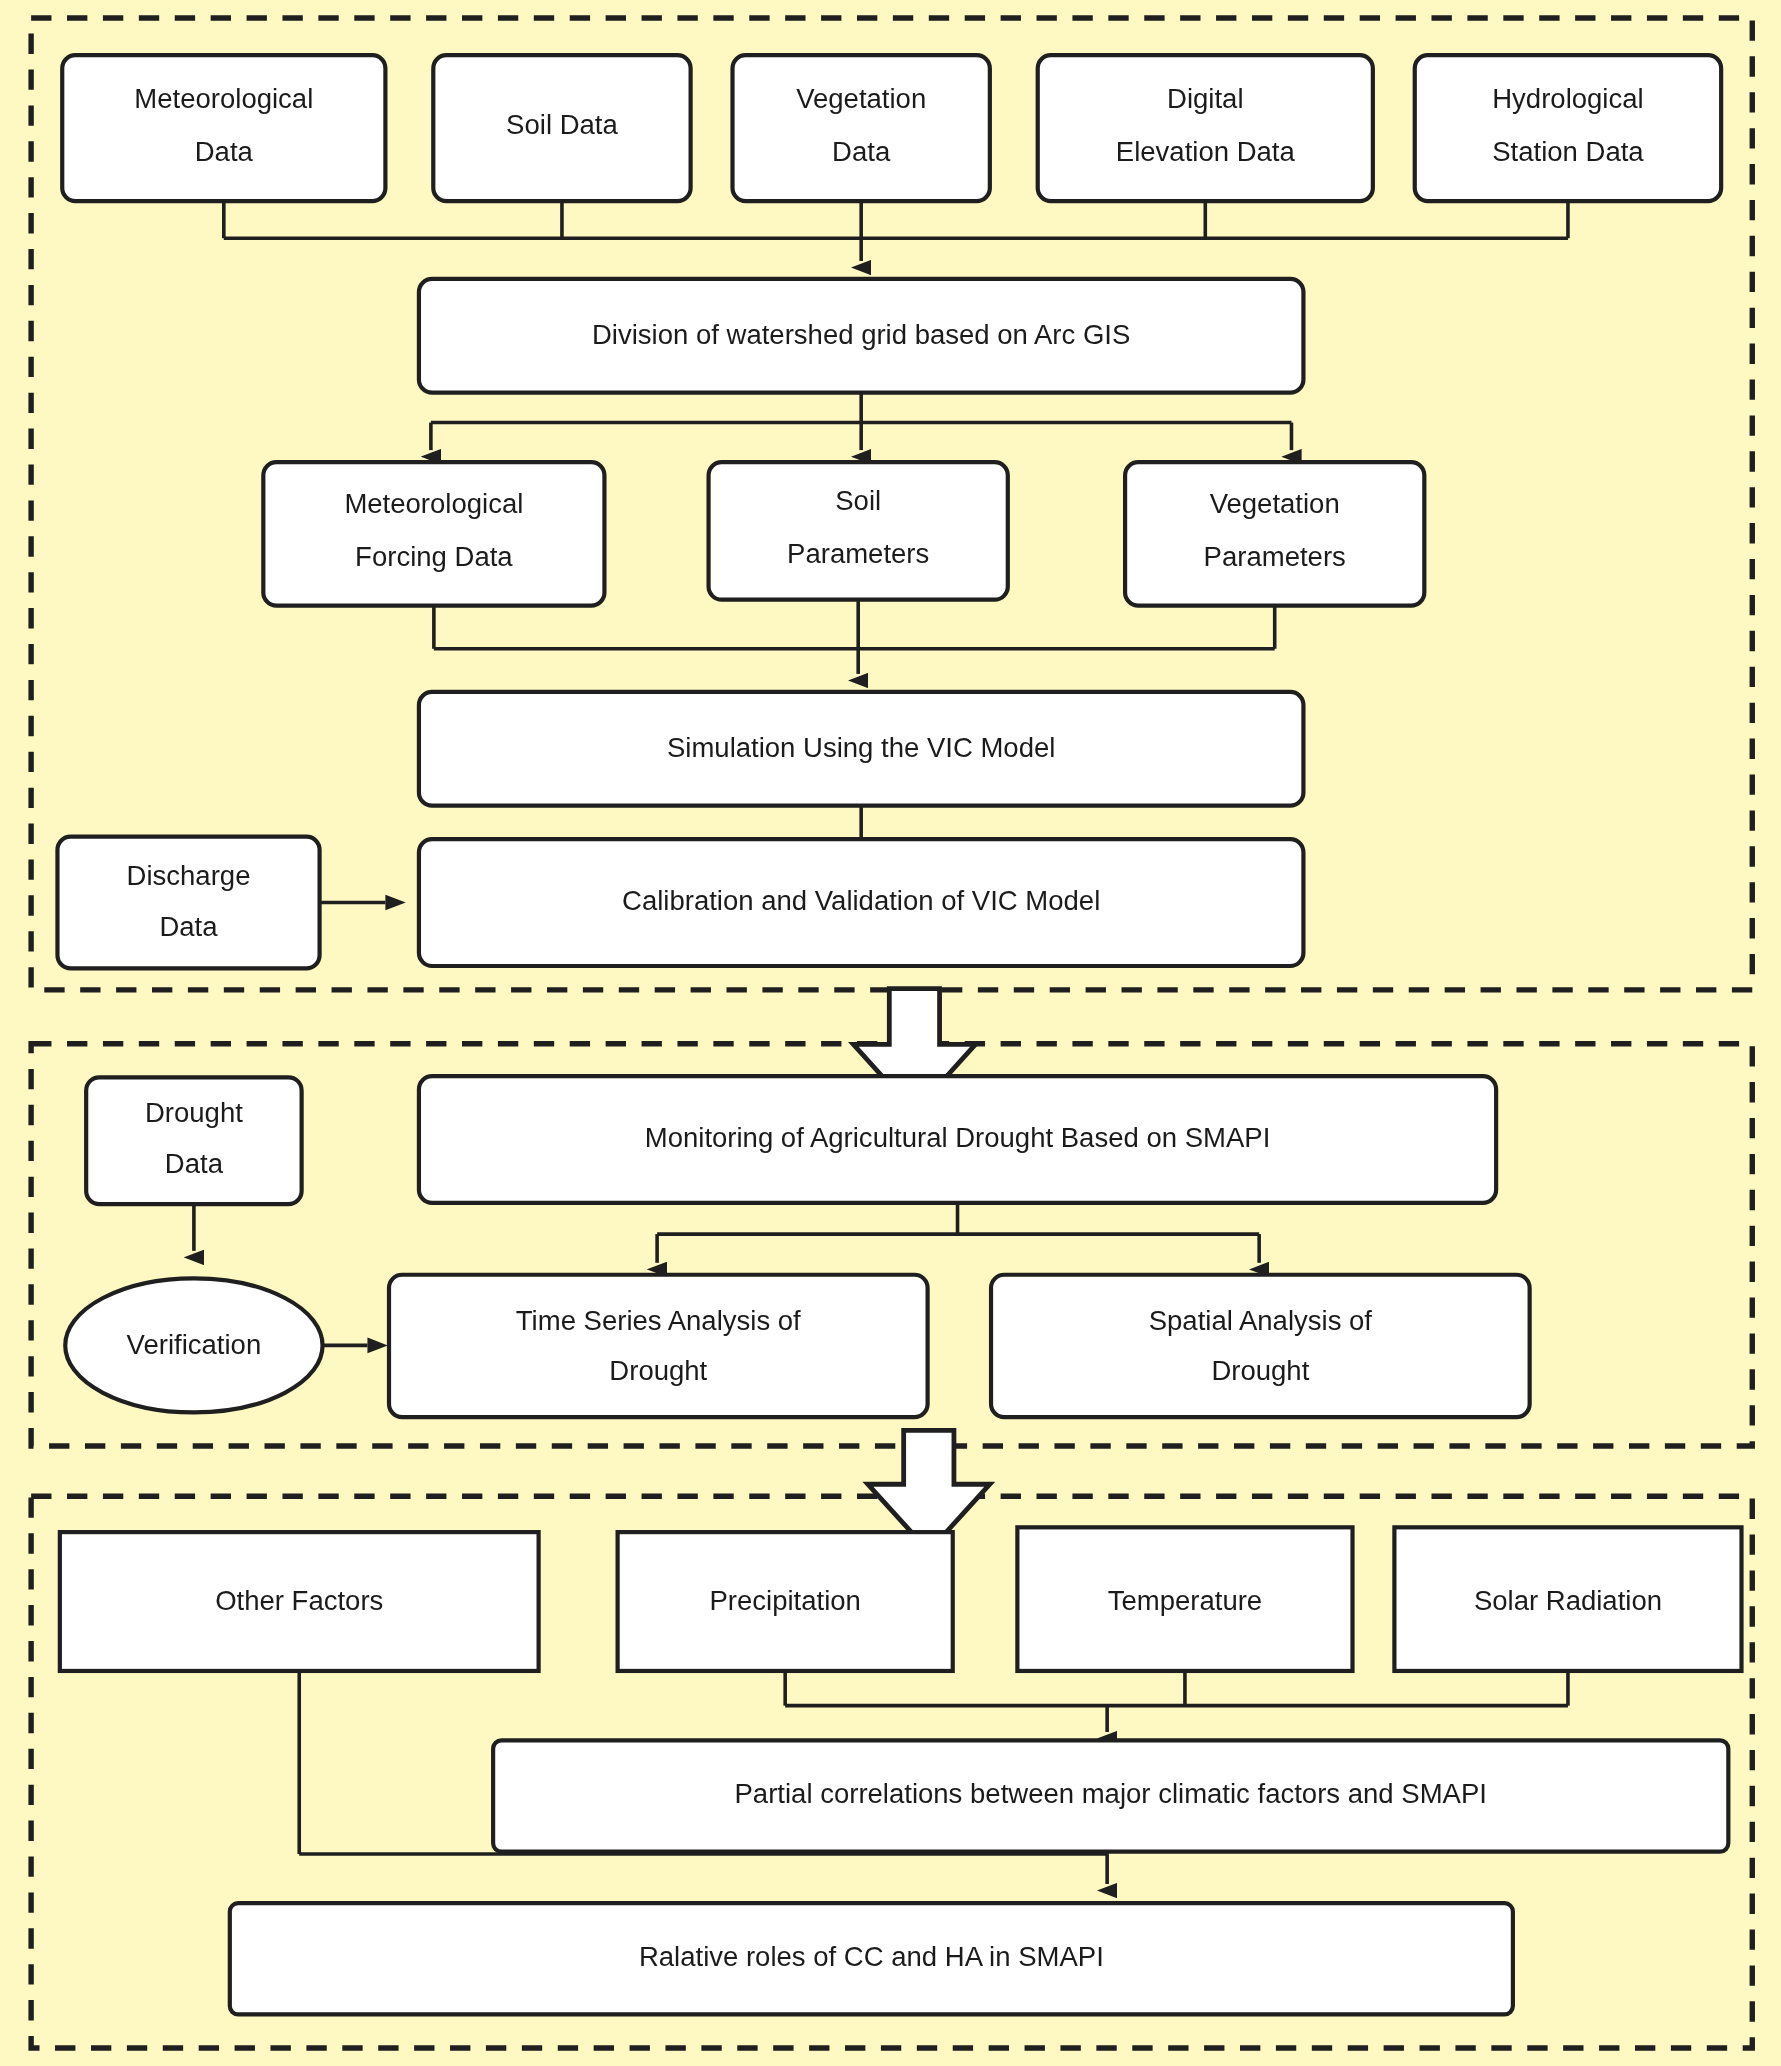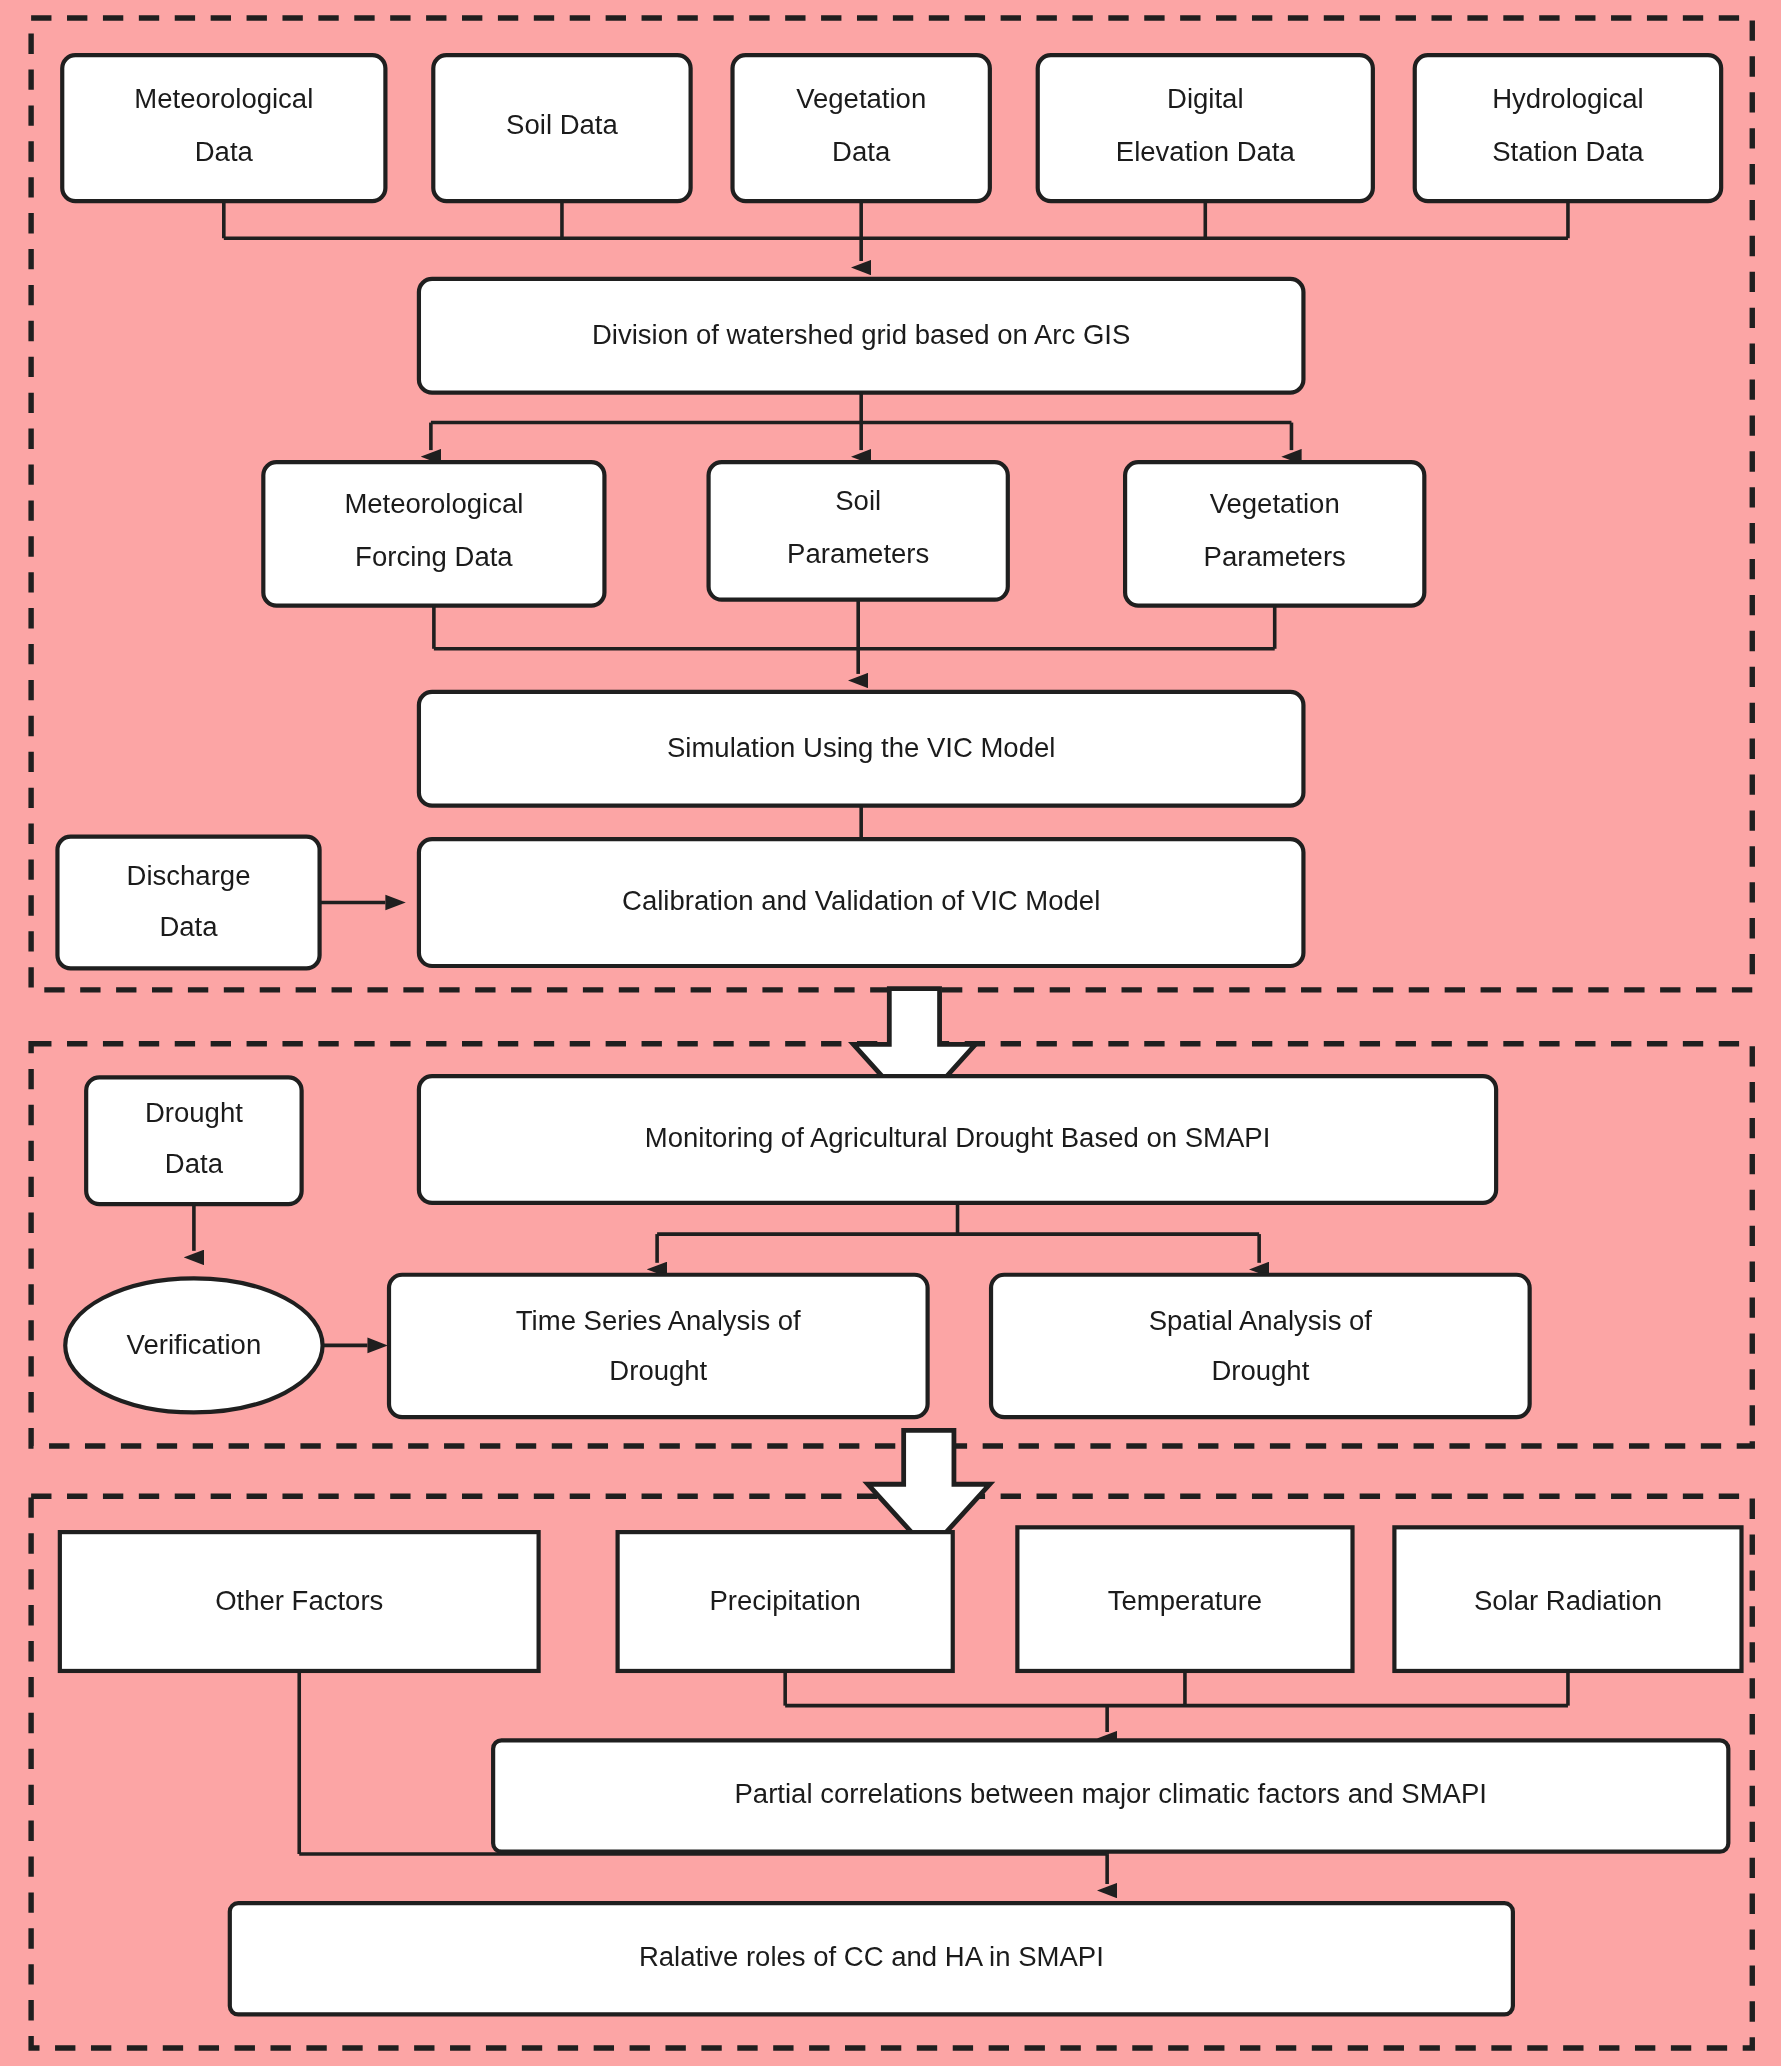--- a/index.html
+++ b/index.html
@@ -1,17 +1,17 @@
 <!DOCTYPE html>
 <html style="font-size:9.6px"><head>
 <meta charset="utf-8">
 <style>
   html,body{margin:0;padding:0;background:#ffffff;}
   body{width:1781px;height:2066px;font-family:"Liberation Sans",sans-serif;}
-  #stage{position:relative;width:1781px;height:2066px;overflow:hidden;background:#fca5a5;}
+  #stage{position:relative;width:1781px;height:2066px;overflow:hidden;background:#fef9c3;}
   svg{position:absolute;top:0;left:0;width:1781px;height:2066px;}
   .boxtext{
     font-family:"Liberation Sans",sans-serif;
     font-size:46px;
     fill:#1b1b1b;
     text-anchor:middle;
     dominant-baseline:middle;
   }
   .nodebox{fill:#ffffff;stroke:#1f1f1f;stroke-width:7;}
   .nodebox-sharp{fill:#ffffff;stroke:#1f1f1f;stroke-width:7;}

